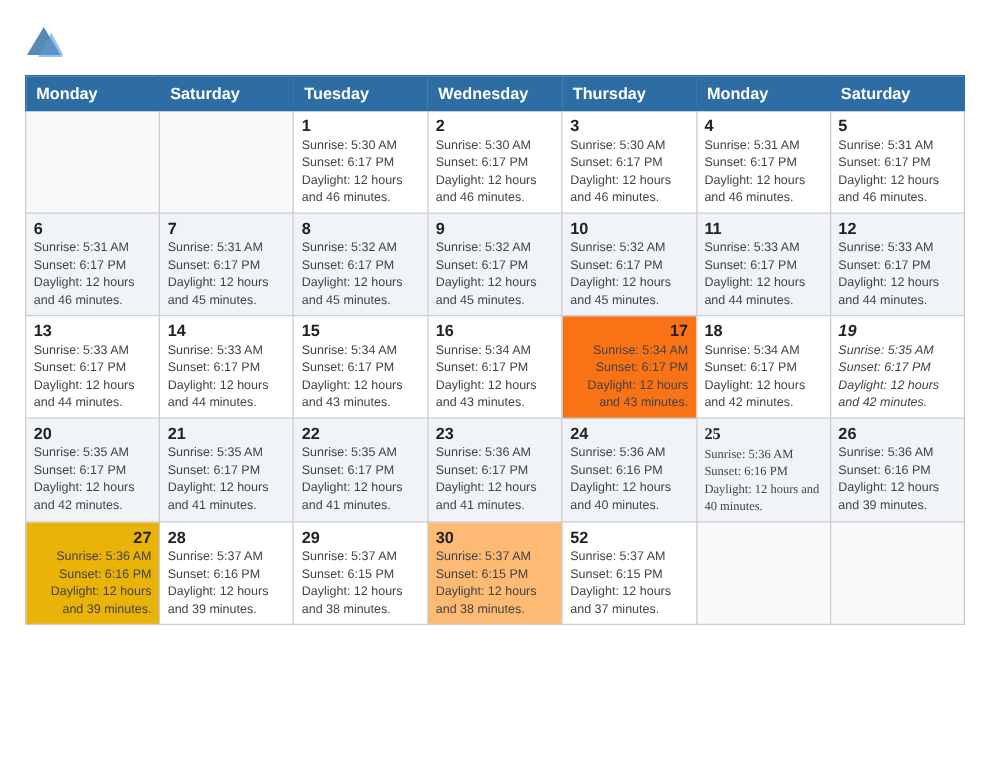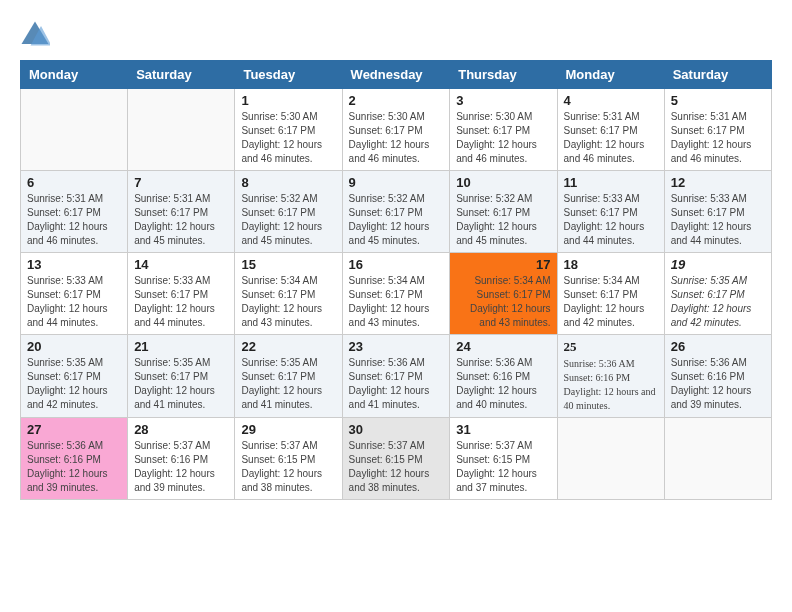--- a/index.html
+++ b/index.html
@@ -289,46 +289,46 @@
 Daylight: 12 hours and 40 minutes.</div>
         </td>
         <td style="background: rgb(240, 244, 248);">
           <span class="day-number">26</span>
           <div class="day-info" style="white-space: pre-line;">Sunrise: 5:36 AM
 Sunset: 6:16 PM
 Daylight: 12 hours and 39 minutes.</div>
         </td>
       </tr>
       <tr>
-        <td style="background: #f9a8d4;">
+        <td style="background: #eab308; text-align: right;">
           <span class="day-number">27</span>
           <div class="day-info" style="white-space: pre-line;">Sunrise: 5:36 AM
 Sunset: 6:16 PM
 Daylight: 12 hours and 39 minutes.</div>
         </td>
         <td style="background: rgb(255, 255, 255);">
           <span class="day-number">28</span>
           <div class="day-info" style="white-space: pre-line;">Sunrise: 5:37 AM
 Sunset: 6:16 PM
 Daylight: 12 hours and 39 minutes.</div>
         </td>
         <td style="background: rgb(255, 255, 255);">
           <span class="day-number">29</span>
           <div class="day-info" style="white-space: pre-line;">Sunrise: 5:37 AM
 Sunset: 6:15 PM
 Daylight: 12 hours and 38 minutes.</div>
         </td>
-        <td style="background: #e5e5e5;">
+        <td style="background: #fdba74;">
           <span class="day-number">30</span>
           <div class="day-info" style="white-space: pre-line;">Sunrise: 5:37 AM
 Sunset: 6:15 PM
 Daylight: 12 hours and 38 minutes.</div>
         </td>
         <td style="background: rgb(255, 255, 255);">
-          <span class="day-number">31</span>
+          <span class="day-number">52</span>
           <div class="day-info" style="white-space: pre-line;">Sunrise: 5:37 AM
 Sunset: 6:15 PM
 Daylight: 12 hours and 37 minutes.</div>
         </td>
         <td class="empty-cell"></td>
         <td class="empty-cell"></td>
       </tr>
     </tbody>
 </table>
 

